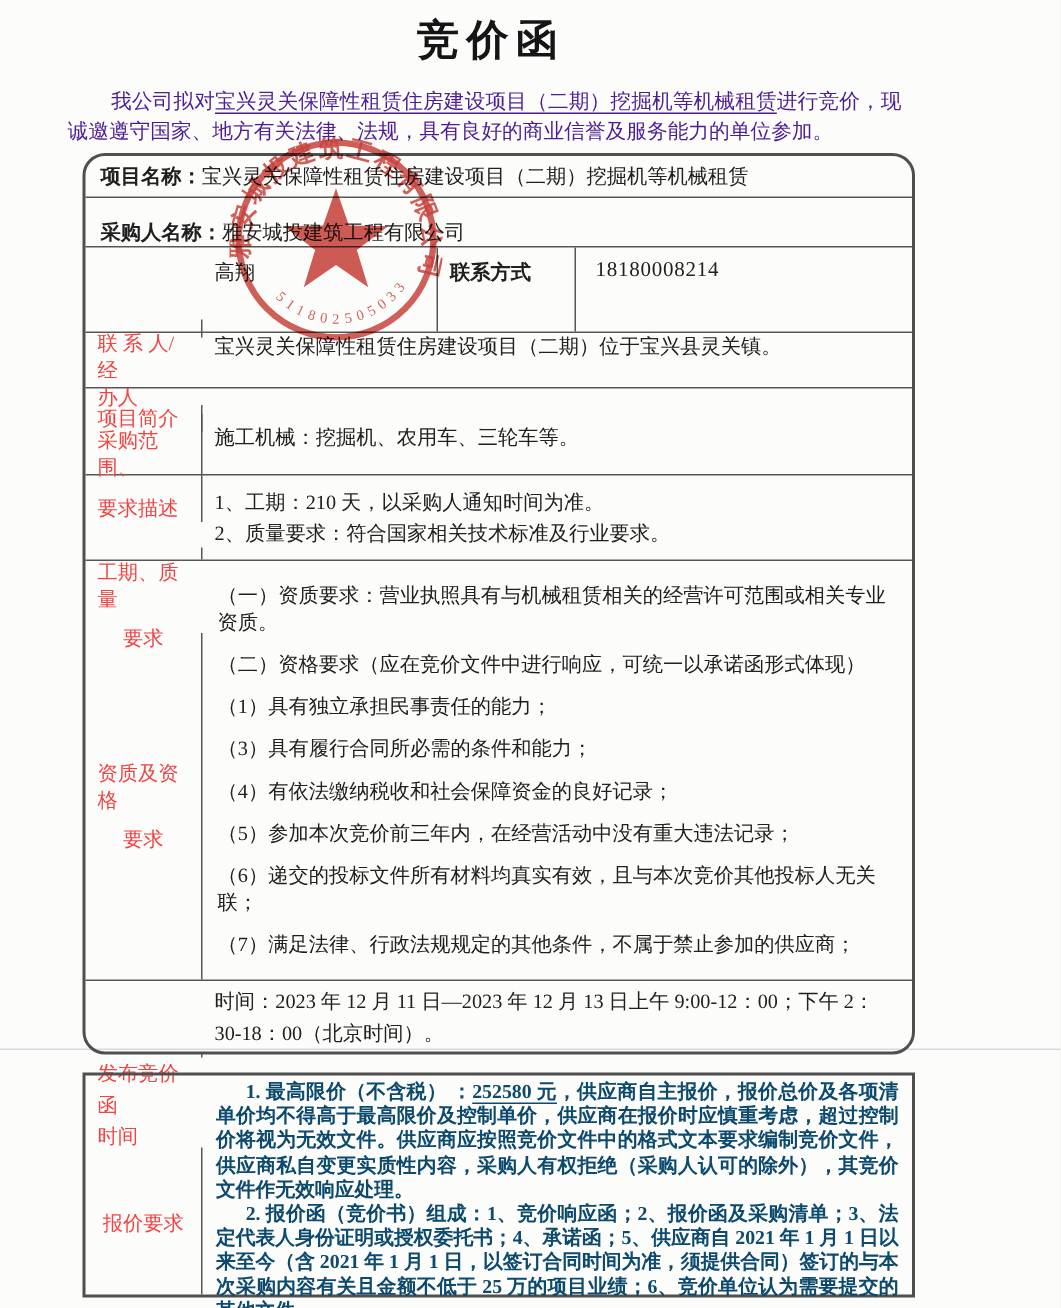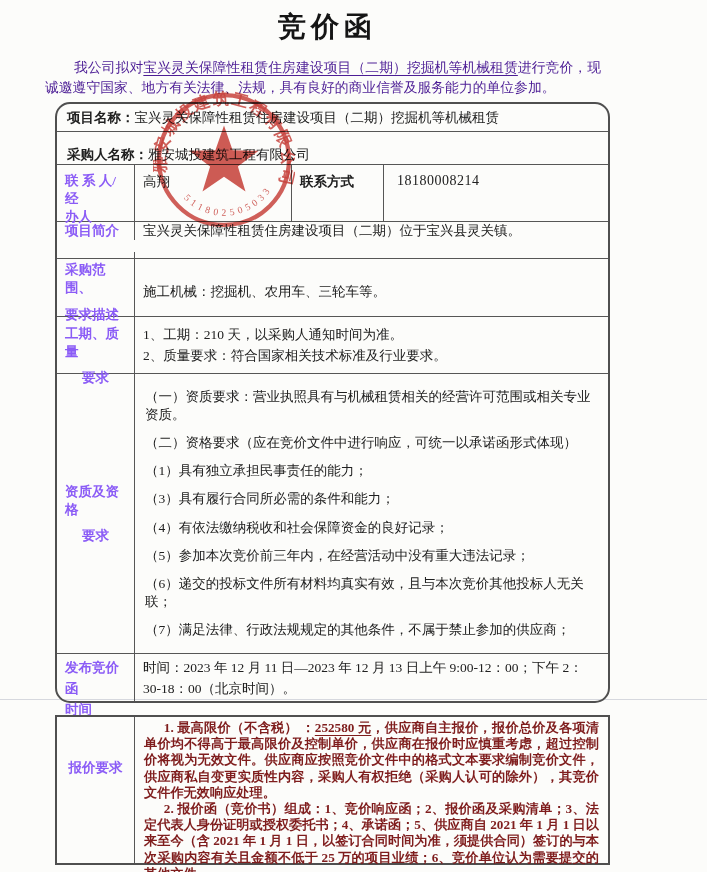--- a/index.html
+++ b/index.html
@@ -36,21 +36,21 @@
     border:2px solid #4f4f4f;box-sizing:border-box;
     font-size:13.5px;color:#202020;
   }
   .t1{ top:102px;height:601px;border-radius:15px; }
   .t2{ top:715px;height:150px;display:flex; }
   .row{ display:flex;box-sizing:border-box;border-bottom:1.5px solid #565656; }
   .row:last-child{ border-bottom:none; }
   .cell{ box-sizing:border-box;padding:0 8px; }
   .lblcol{
     width:78px;flex:0 0 78px;border-right:1.5px solid #565656;
-    font-weight:bold;color:#8b5cf6;
+    font-weight:normal;color:#ef4444;margin-top:48px;
   }
   .valcol{ flex:1 1 auto;min-width:0; }
   .b{ font-weight:bold; }
   
   .r1{ height:28px;align-items:center; }
   .r2{ height:33px;align-items:flex-end; }
   .r3{ height:57px; }
   .r3 .lblcol{ display:flex;flex-direction:column;justify-content:space-between;padding:7px 6px 5px 8px; }
   .r3 .c-name{ width:157px;flex:0 0 157px;border-right:1.5px solid #565656;padding-top:8px; }
   .r3 .c-phlbl{ width:92px;flex:0 0 92px;border-right:1.5px solid #565656;padding-top:8px;font-weight:bold; }
@@ -65,21 +65,21 @@
   .r6 .valcol{ padding-top:7px;line-height:21px; }
   .r7{ height:280px; }
   .r7 .lblcol{ display:flex;flex-direction:column;gap:8px;justify-content:center; }
   .r7 .lbl2c{ text-align:center; }
   .r7 .valcol{ display:flex;flex-direction:column;justify-content:space-evenly;padding:4px 10px; }
   .r8{ height:47px; }
   .r8 .lblcol{ line-height:21px;padding-top:3px; }
   .r8 .valcol{ line-height:21px;padding-top:3px; }
   
   .t2 .lblcol{ display:flex;justify-content:center;padding-top:42px; }
-  .t2 .valcol{ padding:3px 9px 0 9px;font-size:13.2px;line-height:16.2px;font-weight:bold;color:#7f1d1d;text-align:justify; }
+  .t2 .valcol{ padding:3px 9px 0 9px;font-size:13.2px;line-height:16.2px;font-weight:bold;color:#0c4a6e;text-align:justify; }
   .t2 p{ margin:0;text-indent:1.5em; }
   
   .stamp{
     position:absolute;left:153px;top:89px;width:142px;height:142px;
     mix-blend-mode:multiply;opacity:.92;pointer-events:none;
   }
 </style>
 </head>
 <body>
 

